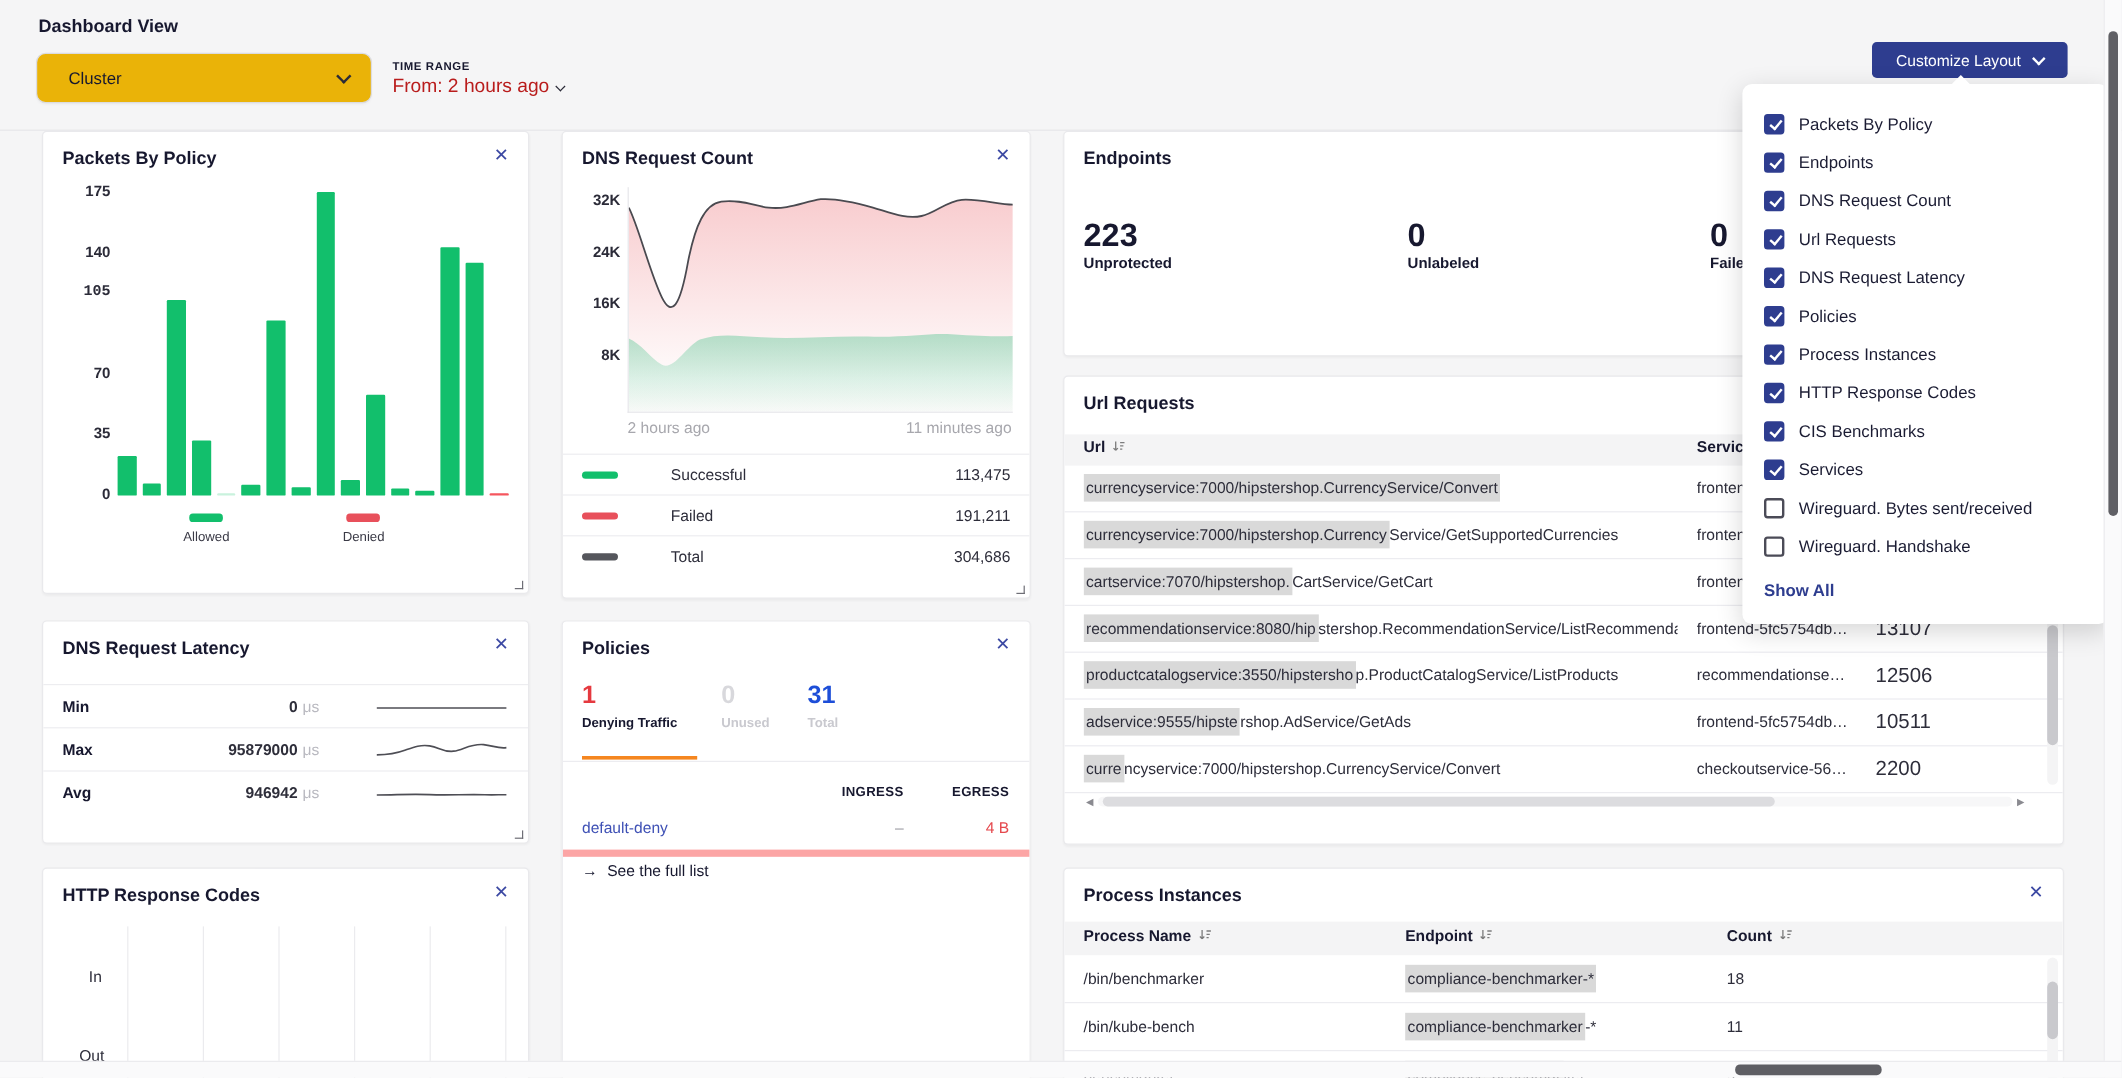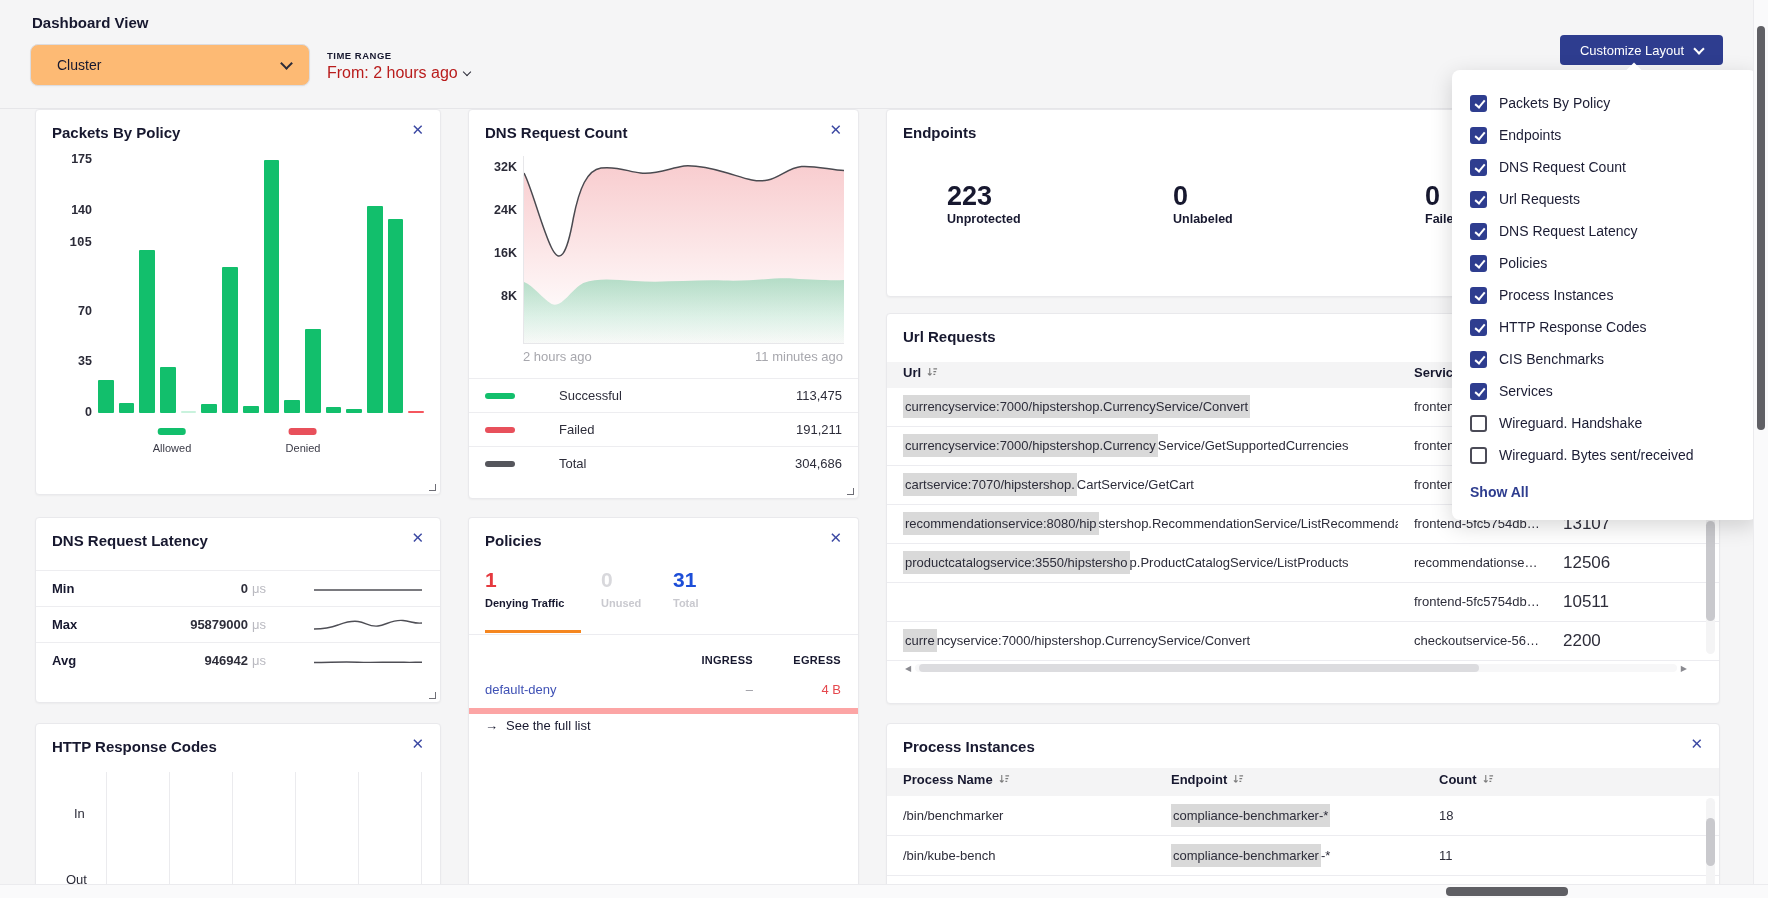--- a/index.html
+++ b/index.html
@@ -1,21 +1,21 @@
 <!DOCTYPE html>
 <html><head>
 <meta charset="utf-8">
 <style>
   html,body{margin:0;padding:0}
   body{width:1768px;height:898px;overflow:hidden;position:relative;
        background:#f5f5f6;font-family:"Liberation Sans",sans-serif;color:#17182f}
   .abs{position:absolute}
   
   .page-title{left:32px;top:14px;font-size:15px;font-weight:bold}
-  .select{left:30px;top:44px;width:280px;height:42px;background:#fdba74;border:1px solid #dcdce0;
+  .select{left:30px;top:44px;width:280px;height:42px;background:#eab308;border:1px solid #dcdce0;
           border-radius:8px;display:flex;align-items:center;padding:0 18px 0 26px;box-sizing:border-box;
           box-shadow:0 1px 2px rgba(0,0,0,.03);cursor:pointer}
   .select .val{font-size:14px}
   .chev{width:7px;height:7px;border-right:2px solid #2b2b38;border-bottom:2px solid #2b2b38;
         transform:rotate(45deg);margin-left:auto;margin-top:-4px}
   .tr-label{left:327px;top:50px;font-size:9.5px;font-weight:bold;letter-spacing:.5px}
   .tr-from{left:327px;top:64px;font-size:16px;color:#b91c1c;display:flex;align-items:center;gap:6px;cursor:pointer}
   .mini-chev{width:5px;height:5px;border-right:1.5px solid #2b2b38;border-bottom:1.5px solid #2b2b38;
              transform:rotate(45deg);margin-top:-3px}
   .hdr-divider{left:0;top:108px;width:1768px;height:1px;background:#e6e6e9}
@@ -237,21 +237,21 @@
         <span class="vl">304,686</span>
       </div>
     </div>
   <div class="corner"></div>
 </div>
 
 <div class="card" id="card-endpoints">
   <div class="card-title">Endpoints</div>
   <div class="x">✕</div>
   <div id="ep-stats">
-      <div class="ep-stat" style="left: 16px; margin-left: 44px;">
+      <div class="ep-stat" style="left: 16px;">
         <div class="v">223</div>
         <div class="l">Unprotected</div>
       </div>
       <div class="ep-stat" style="left: 286px;">
         <div class="v">0</div>
         <div class="l">Unlabeled</div>
       </div>
       <div class="ep-stat" style="left: 538px;">
         <div class="v">0</div>
         <div class="l">Failed</div>
@@ -305,20 +305,21 @@
         <div class="u-url"><span class="u-hl">recommendationservice:8080/hip</span><span>stershop.RecommendationService/ListRecommendations</span></div>
         <div class="u-srv">frontend-5fc5754db…</div>
         <div class="u-cnt">13107</div>
       </div>
       <div class="u-row">
         <div class="u-url"><span class="u-hl">productcatalogservice:3550/hipstersho</span><span>p.ProductCatalogService/ListProducts</span></div>
         <div class="u-srv">recommendationse…</div>
         <div class="u-cnt">12506</div>
       </div>
       <div class="u-row">
+        <div class="u-url"><span class="u-hl">adservice:9555/hipste</span><span>rshop.AdService/GetAds</span></div>
         <div class="u-srv">frontend-5fc5754db…</div>
         <div class="u-cnt">10511</div>
       </div>
       <div class="u-row">
         <div class="u-url"><span class="u-hl">curre</span><span>ncyservice:7000/hipstershop.CurrencyService/Convert</span></div>
         <div class="u-srv">checkoutservice-56…</div>
         <div class="u-cnt">2200</div>
       </div>
     </div>
   <div class="vscroll" style="top:76px;height:264px">
@@ -491,25 +492,25 @@
       <div class="menu-item">
         <span class="cb on"></span>
         <span class="menu-label">CIS Benchmarks</span>
       </div>
       <div class="menu-item">
         <span class="cb on"></span>
         <span class="menu-label">Services</span>
       </div>
       <div class="menu-item">
         <span class="cb"></span>
+        <span class="menu-label">Wireguard. Bytes sent/received</span>
+      </div>
+      <div class="menu-item">
+        <span class="cb"></span>
         <span class="menu-label">Wireguard. Handshake</span>
-      </div>
-      <div class="menu-item">
-        <span class="cb"></span>
-        <span class="menu-label">Wireguard. Bytes sent/received</span>
       </div>
     </div>
   <div class="show-all">Show All</div>
 </div>
 
 <div class="abs" id="vsb-track">
   <div id="vsb-thumb"></div>
 </div>
 <div class="abs" id="hsb-track">
   <div id="hsb-thumb"></div>

